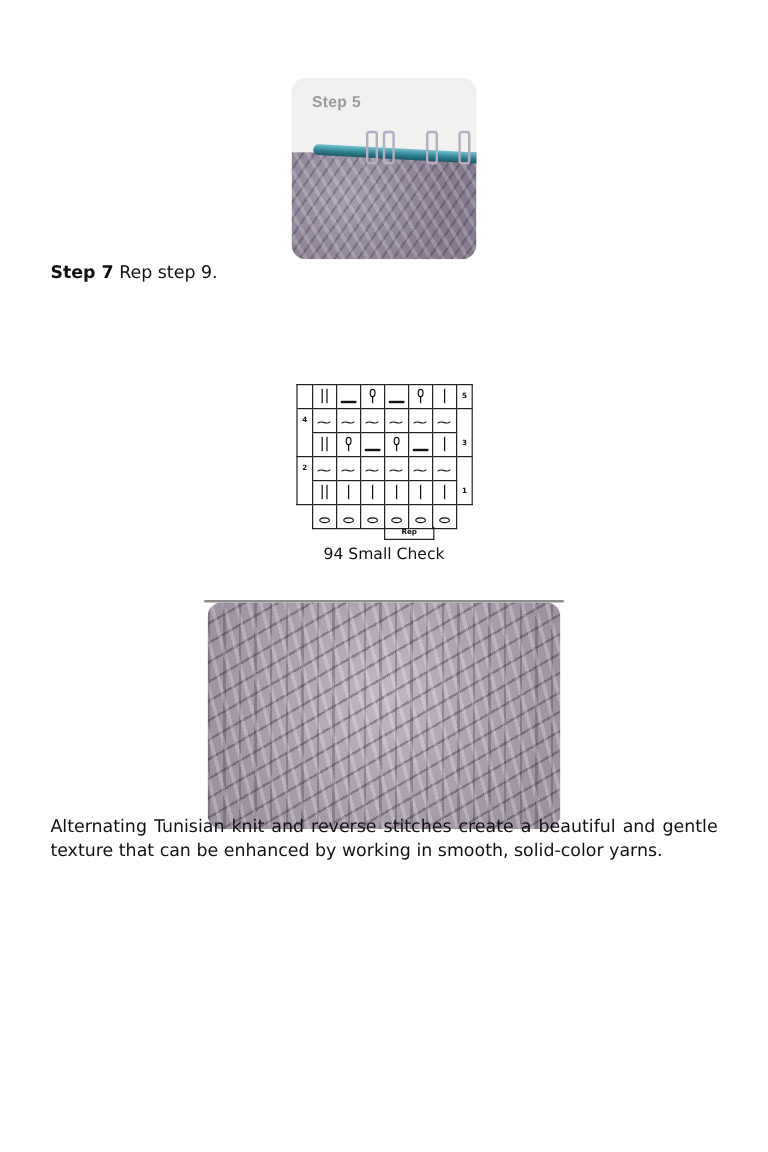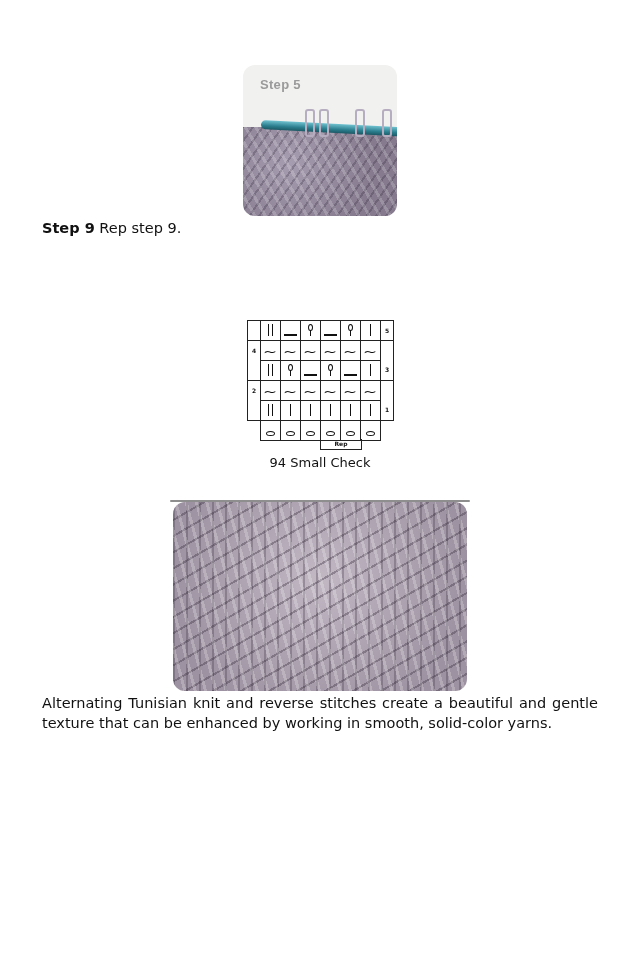--- a/index.html
+++ b/index.html
@@ -82,37 +82,37 @@
     .swatch-rule { left: 170px; top: 500px; width: 300px; height: 1.5px; background: #8e8e8e; }
     .swatch {
       left: 173px; top: 502px; width: 294px; height: 189px;
       background:
         repeating-linear-gradient(75deg, rgba(255,255,255,0.22) 0 3px, rgba(0,0,0,0) 3px 10px),
         repeating-linear-gradient(-30deg, rgba(50,40,55,0.35) 0 2px, rgba(0,0,0,0) 2px 14px),
         repeating-linear-gradient(90deg, rgba(60,50,65,0.3) 0 2px, rgba(0,0,0,0) 2px 13px),
         radial-gradient(circle at 50% 40%, #c2b8c4, #9d92a1 80%);
     }
 
-    .caption { top: 693px; }
+    .caption { top: 679px; }
   </style>
 </head>
 <body>
 
 <div class="abs step-photo">
   <span class="step-label">Step 5</span>
   <div class="fabric"></div>
   <div class="hook"></div>
   <div class="loop" style="left:62px;"></div>
   <div class="loop" style="left:76px;"></div>
   <div class="loop" style="left:112px;"></div>
   <div class="loop" style="left:139px;"></div>
 </div>
 
 <div class="abs text-block" style="top:218px;">
-  <p><b>Step 9</b><span> Rep step 9.</span></p>
+  <p><b>Step 7</b><span> Rep step 9.</span></p>
 </div>
 
 <div class="abs chart">
   <table>
     <tbody>
         <tr>
       <td class="rn noborder-bottom"></td>
       <td><span class="sym sym-dbl"></span></td>
       <td><span class="sym sym-dash"></span></td>
       <td><span class="sym sym-knot"></span></td>

